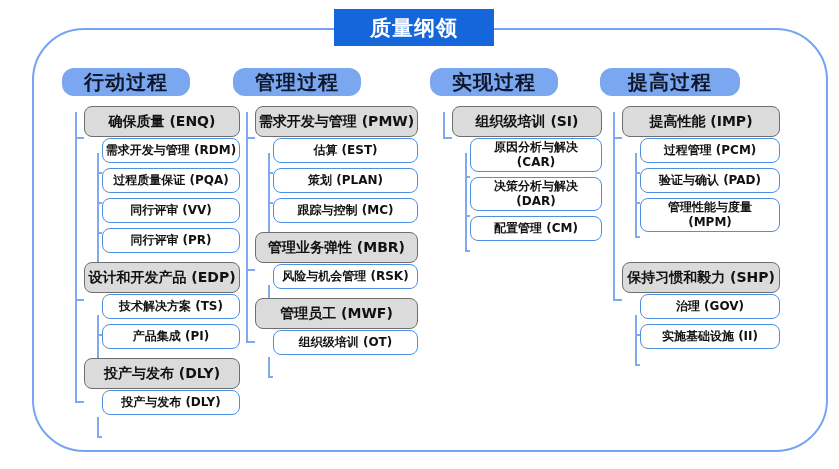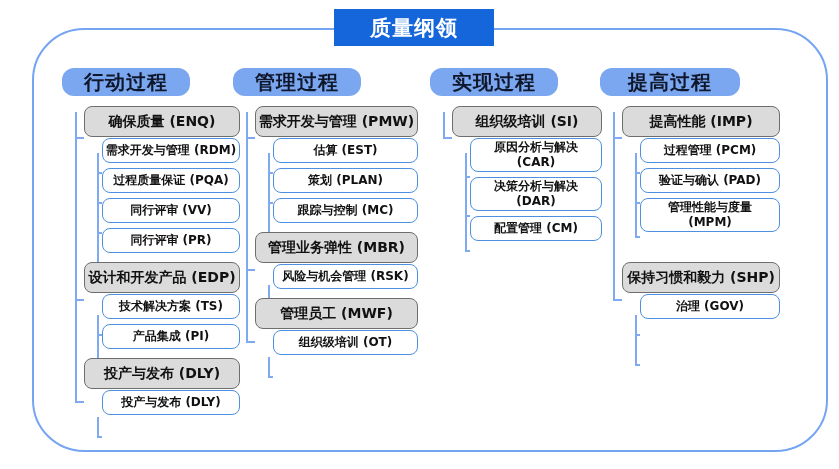--- a/index.html
+++ b/index.html
@@ -146,20 +146,21 @@
     <div class="group first">
       <div class="l2box">提高性能 (IMP)</div>
       <div class="l3box first">过程管理 (PCM)</div>
       <div class="l3box">验证与确认 (PAD)</div>
       <div class="l3box">管理性能与度量
 (MPM)</div>
     </div>
     <div class="group gap-lg">
       <div class="l2box">保持习惯和毅力 (SHP)</div>
       <div class="l3box first">治理 (GOV)</div>
+      <div class="l3box">实施基础设施 (II)</div>
     </div>
   <div class="conn" style="left: 13px; top: 68.5px; width: 9px; height: 2px;"></div>
       <div class="conn" style="left: 35px; top: 103.5px; width: 5px; height: 2px;"></div>
       <div class="conn" style="left: 35px; top: 133.5px; width: 5px; height: 2px;"></div>
       <div class="conn" style="left: 35px; top: 168px; width: 5px; height: 2px;"></div>
       <div class="conn" style="left: 35px; top: 85px; width: 2px; height: 84px;"></div>
       <div class="conn" style="left: 13px; top: 230.5px; width: 9px; height: 2px;"></div>
       <div class="conn" style="left: 35px; top: 265.5px; width: 5px; height: 2px;"></div>
       <div class="conn" style="left: 35px; top: 295.5px; width: 5px; height: 2px;"></div>
       <div class="conn" style="left: 35px; top: 247px; width: 2px; height: 49.5px;"></div>

